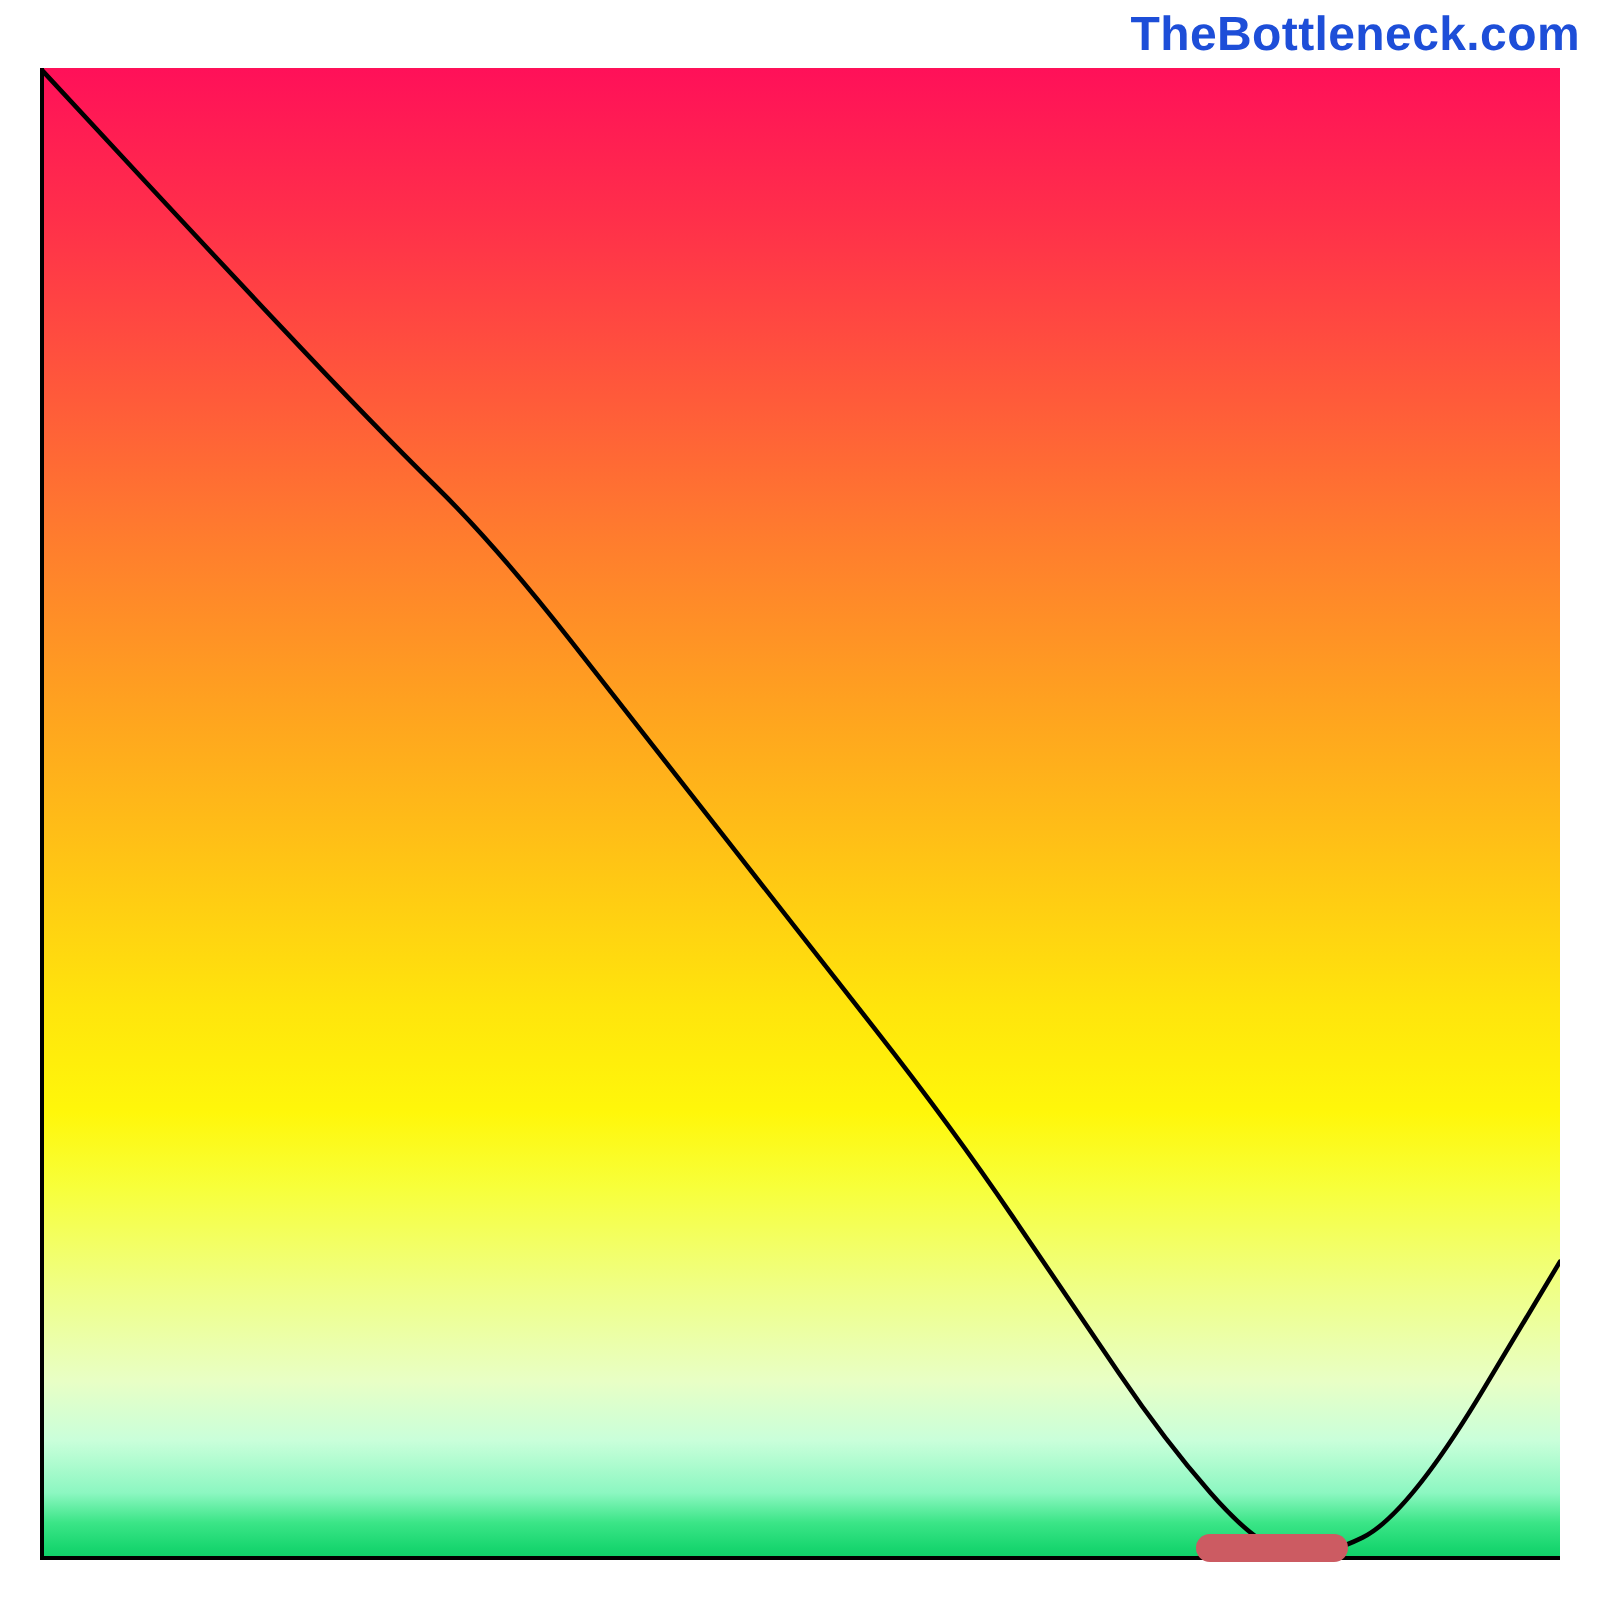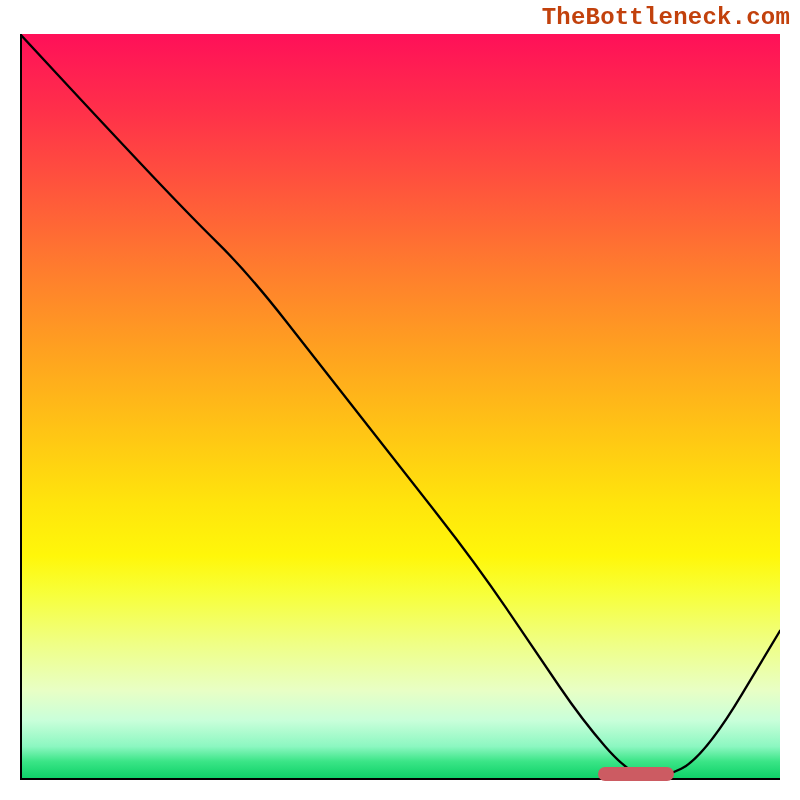--- a/index.html
+++ b/index.html
@@ -15,24 +15,23 @@
     position: relative;
     width: 800px;
     height: 800px;
   }
   .watermark {
     position: absolute;
     top: 4px;
     right: 10px;
     font-size: 24px;
     font-weight: bold;
-    color: #c2410c;
+    color: #1d4ed8;
     letter-spacing: 0.2px;
     z-index: 10;
-    font-family: Liberation Mono, monospace;
   }
   .plot {
     position: absolute;
     left: 20px;
     top: 34px;
     width: 760px;
     height: 746px;
     
     background: linear-gradient(to bottom,
       #ff1059 0%,

